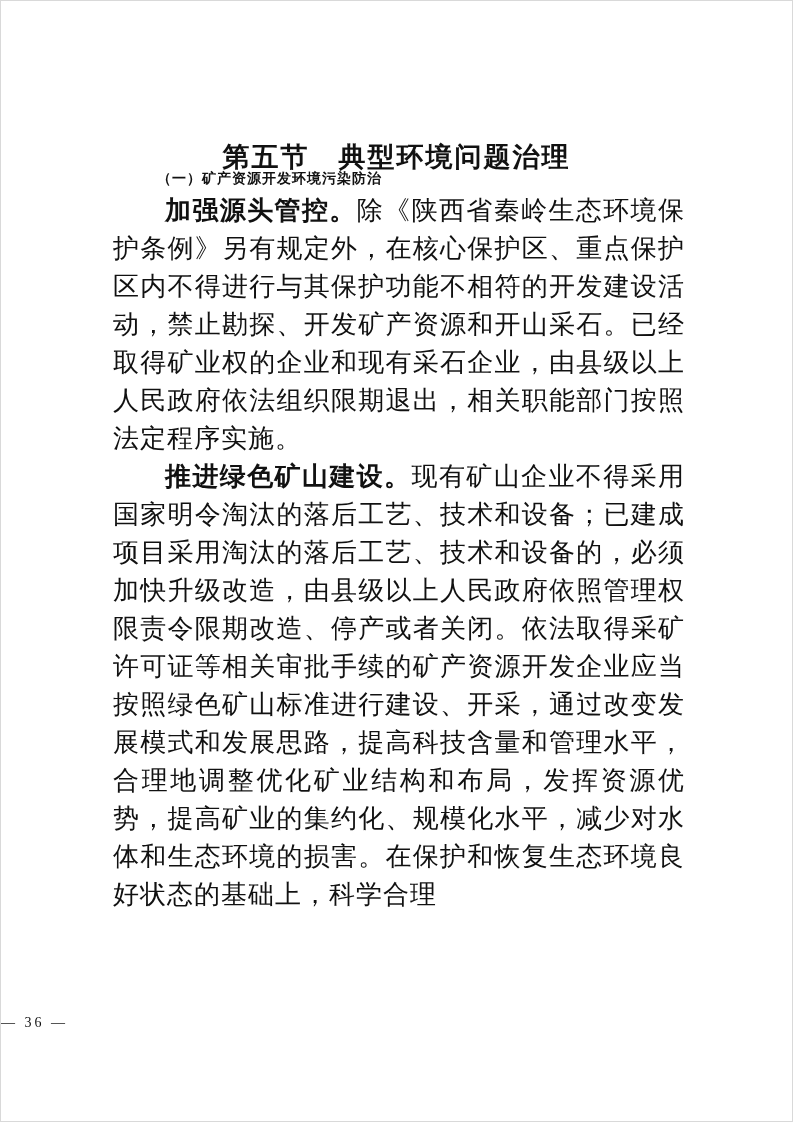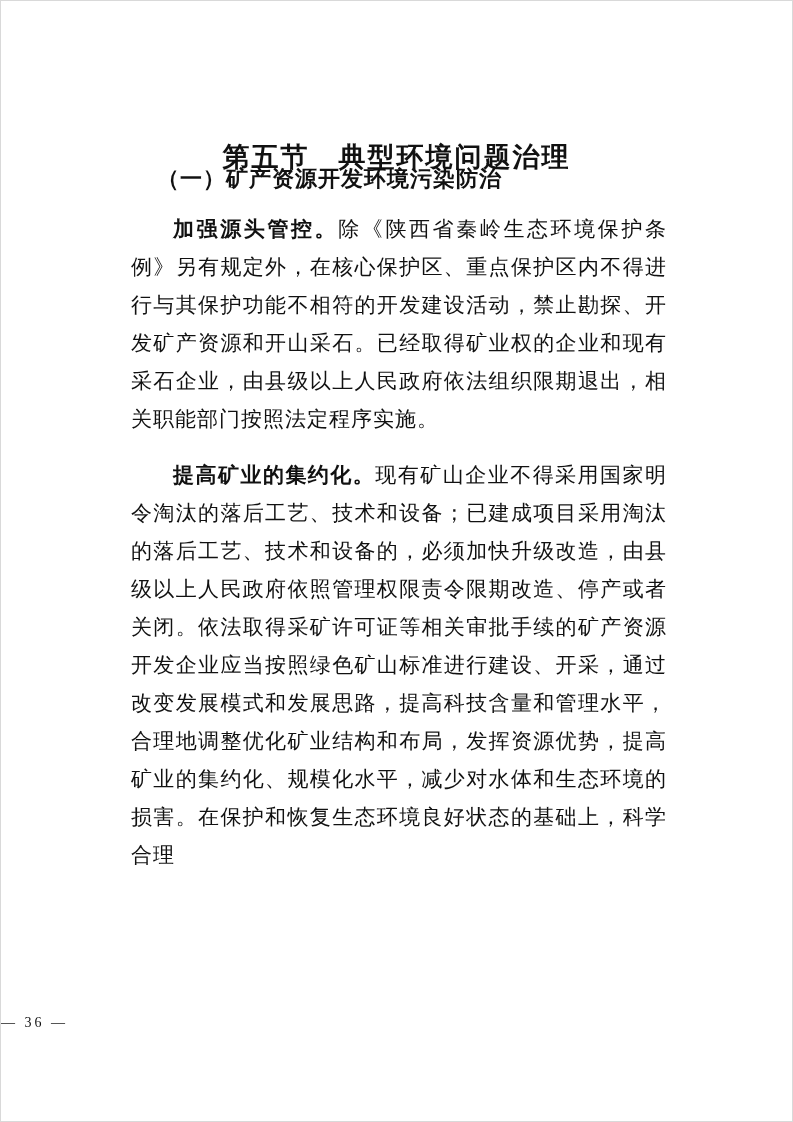--- a/index.html
+++ b/index.html
@@ -29,37 +29,37 @@
     font-weight: bold;
     letter-spacing: 2px;
     line-height: 32px;
     margin-top: 32px;
   }
   .section-heading {
     position: absolute;
     top: 155px;
     left: 112px;
     width: 572px;
-    font-size: 22px;
+    font-size: 14px;
     font-weight: bold;
     line-height: 30px;
     padding-left: 44px;
     box-sizing: border-box;
     letter-spacing: 1px;
     margin-top: 8px;
   }
   .body-text {
     position: absolute;
     top: 191px;
     left: 112px;
     width: 572px;
   }
   .para {
-    margin: 18px;
-    font-size: 21px;
+    margin: 0;
+    font-size: 26px;
     line-height: 38px;
     letter-spacing: 1px;
     text-align: justify;
     text-justify: inter-character;
     text-indent: 2em;
   }
   .para .lead {
     font-weight: bold;
   }
   .page-number {
@@ -79,19 +79,19 @@
 
   <h1 class="doc-title">第五节　典型环境问题治理</h1>
 
   <h2 class="section-heading">（一）矿产资源开发环境污染防治</h2>
 
   <div class="body-text">
 
     <p class="para"><span class="lead">加强源头管控。</span><span>除《陕西省秦岭生态环境保护条例》另有规定外，在核心保护区、重点保护区内不得进行与其保护功能不相符的开发建设活动，禁止勘探、开发矿产资源和开山采石。已经取得矿业权的企业和现有采石企业，由县级以上人民政府依法组织限期退出，相关职能部门按照法定程序实施。</span></p>
 
 
-    <p class="para"><span class="lead">提高矿业的集约化。</span><span>现有矿山企业不得采用国家明令淘汰的落后工艺、技术和设备；已建成项目采用淘汰的落后工艺、技术和设备的，必须加快升级改造，由县级以上人民政府依照管理权限责令限期改造、停产或者关闭。依法取得采矿许可证等相关审批手续的矿产资源开发企业应当按照绿色矿山标准进行建设、开采，通过改变发展模式和发展思路，提高科技含量和管理水平，合理地调整优化矿业结构和布局，发挥资源优势，提高矿业的集约化、规模化水平，减少对水体和生态环境的损害。在保护和恢复生态环境良好状态的基础上，科学合理</span></p>
+    <p class="para"><span class="lead">推进绿色矿山建设。</span><span>现有矿山企业不得采用国家明令淘汰的落后工艺、技术和设备；已建成项目采用淘汰的落后工艺、技术和设备的，必须加快升级改造，由县级以上人民政府依照管理权限责令限期改造、停产或者关闭。依法取得采矿许可证等相关审批手续的矿产资源开发企业应当按照绿色矿山标准进行建设、开采，通过改变发展模式和发展思路，提高科技含量和管理水平，合理地调整优化矿业结构和布局，发挥资源优势，提高矿业的集约化、规模化水平，减少对水体和生态环境的损害。在保护和恢复生态环境良好状态的基础上，科学合理</span></p>
 
   </div>
 
   <div class="page-number">— 36 —</div>
 
 </div>
 
 </body></html>

